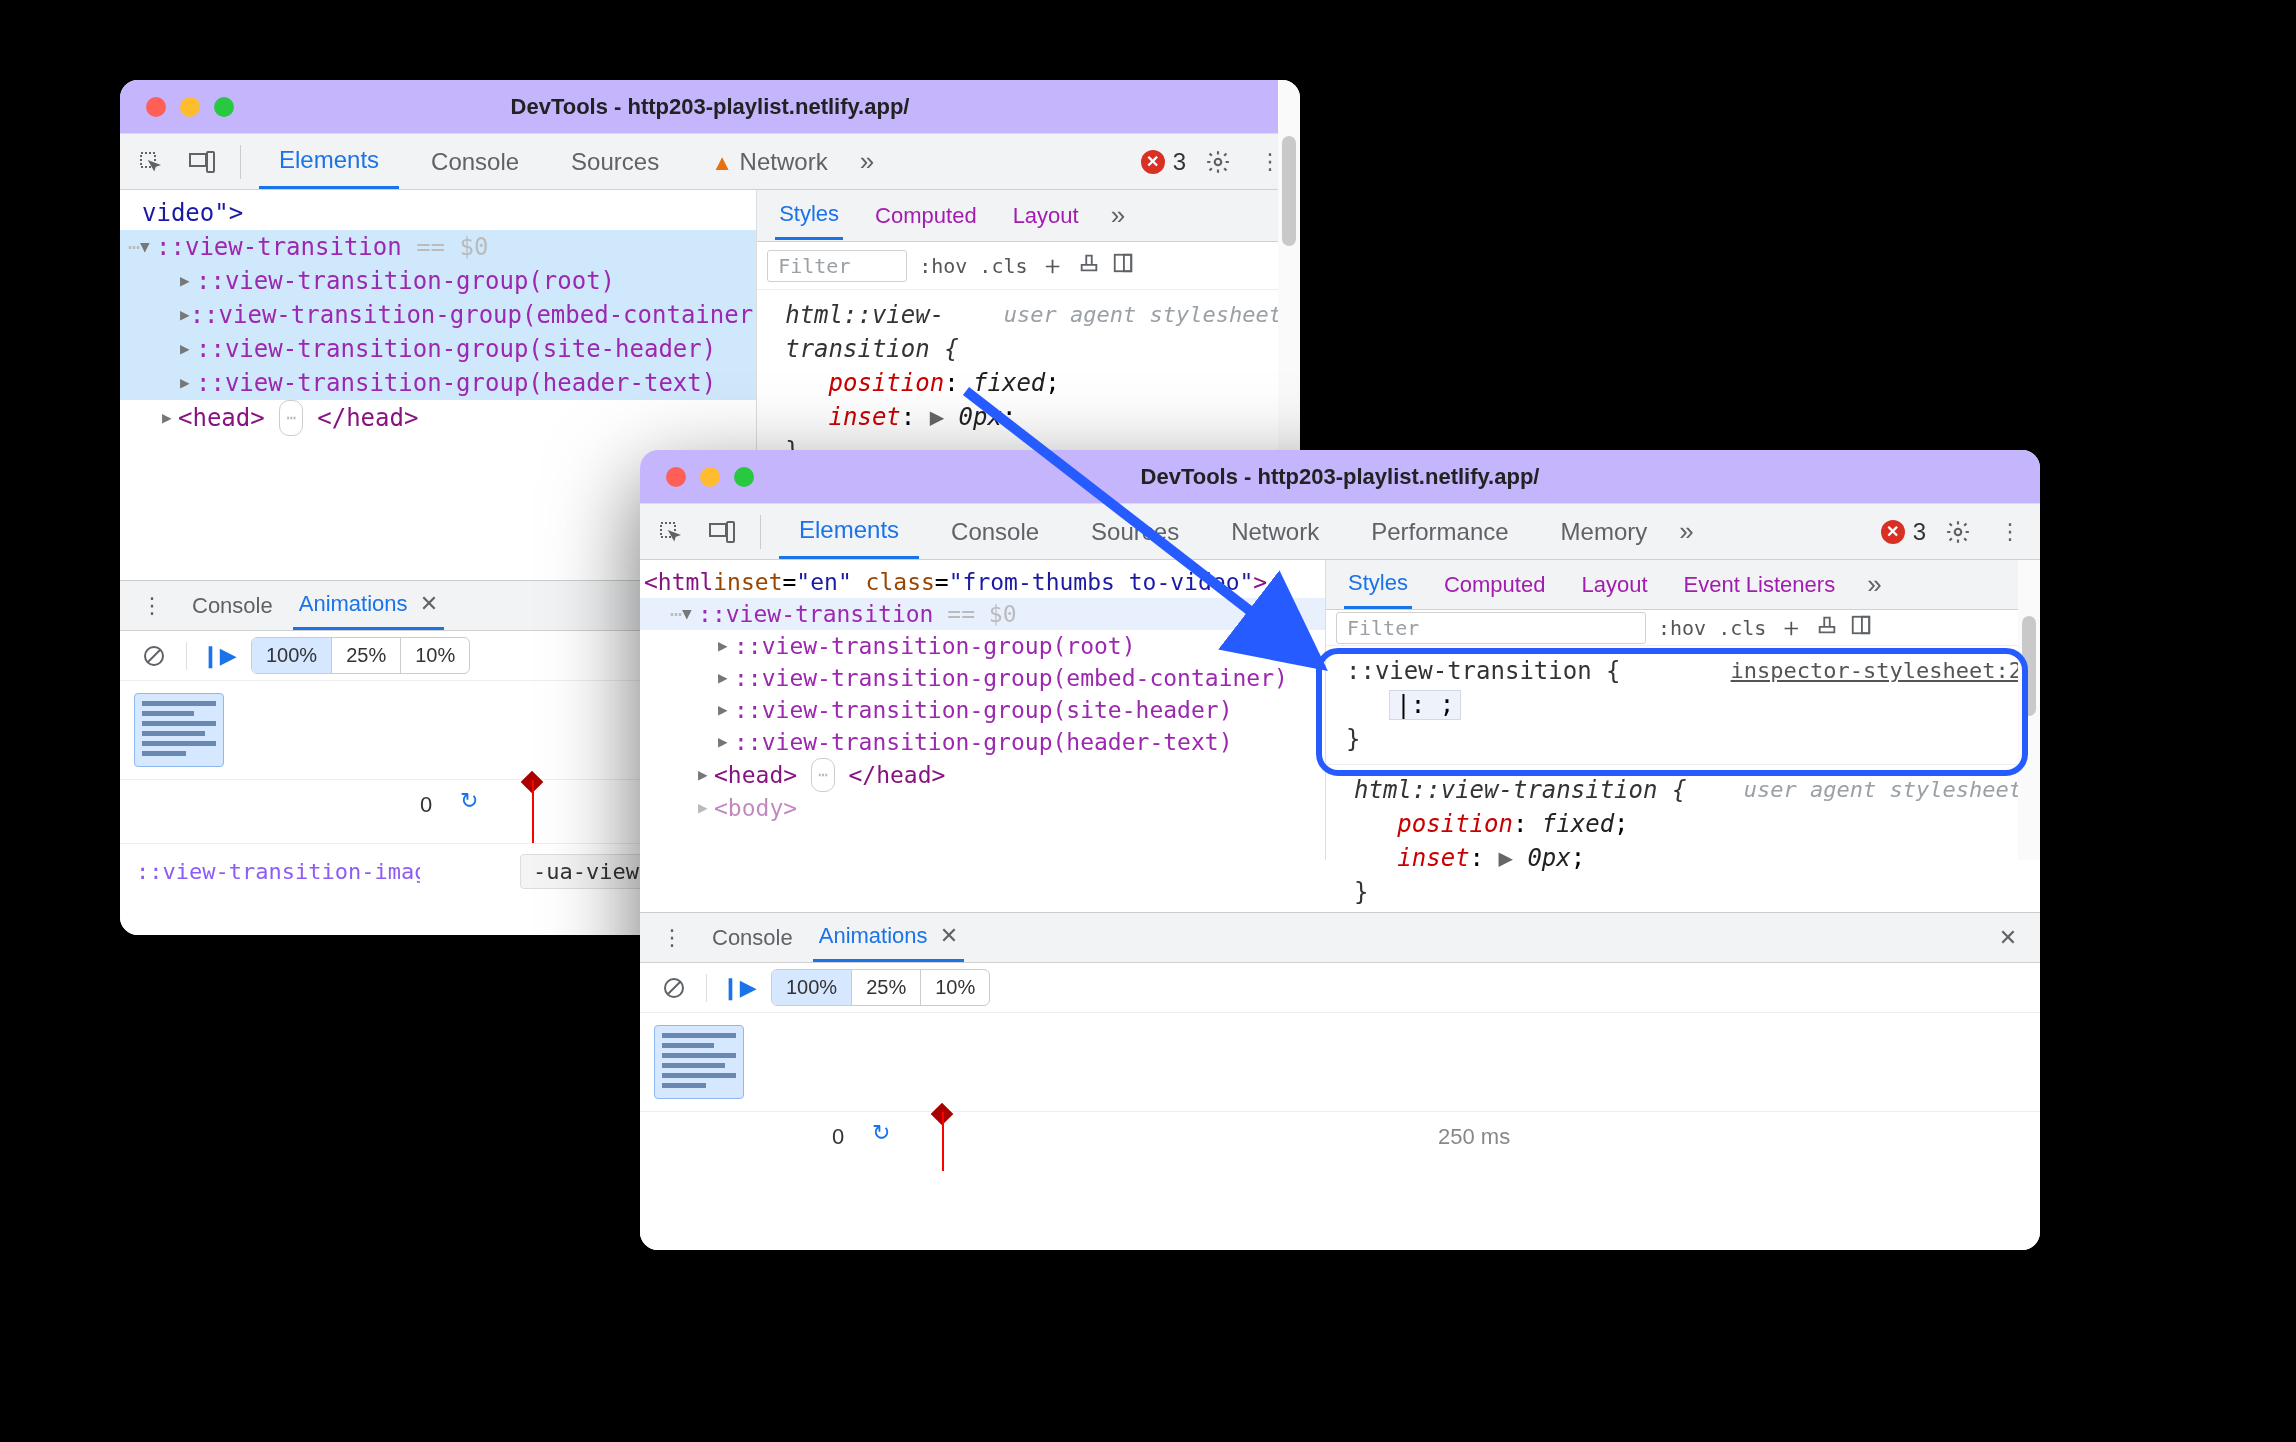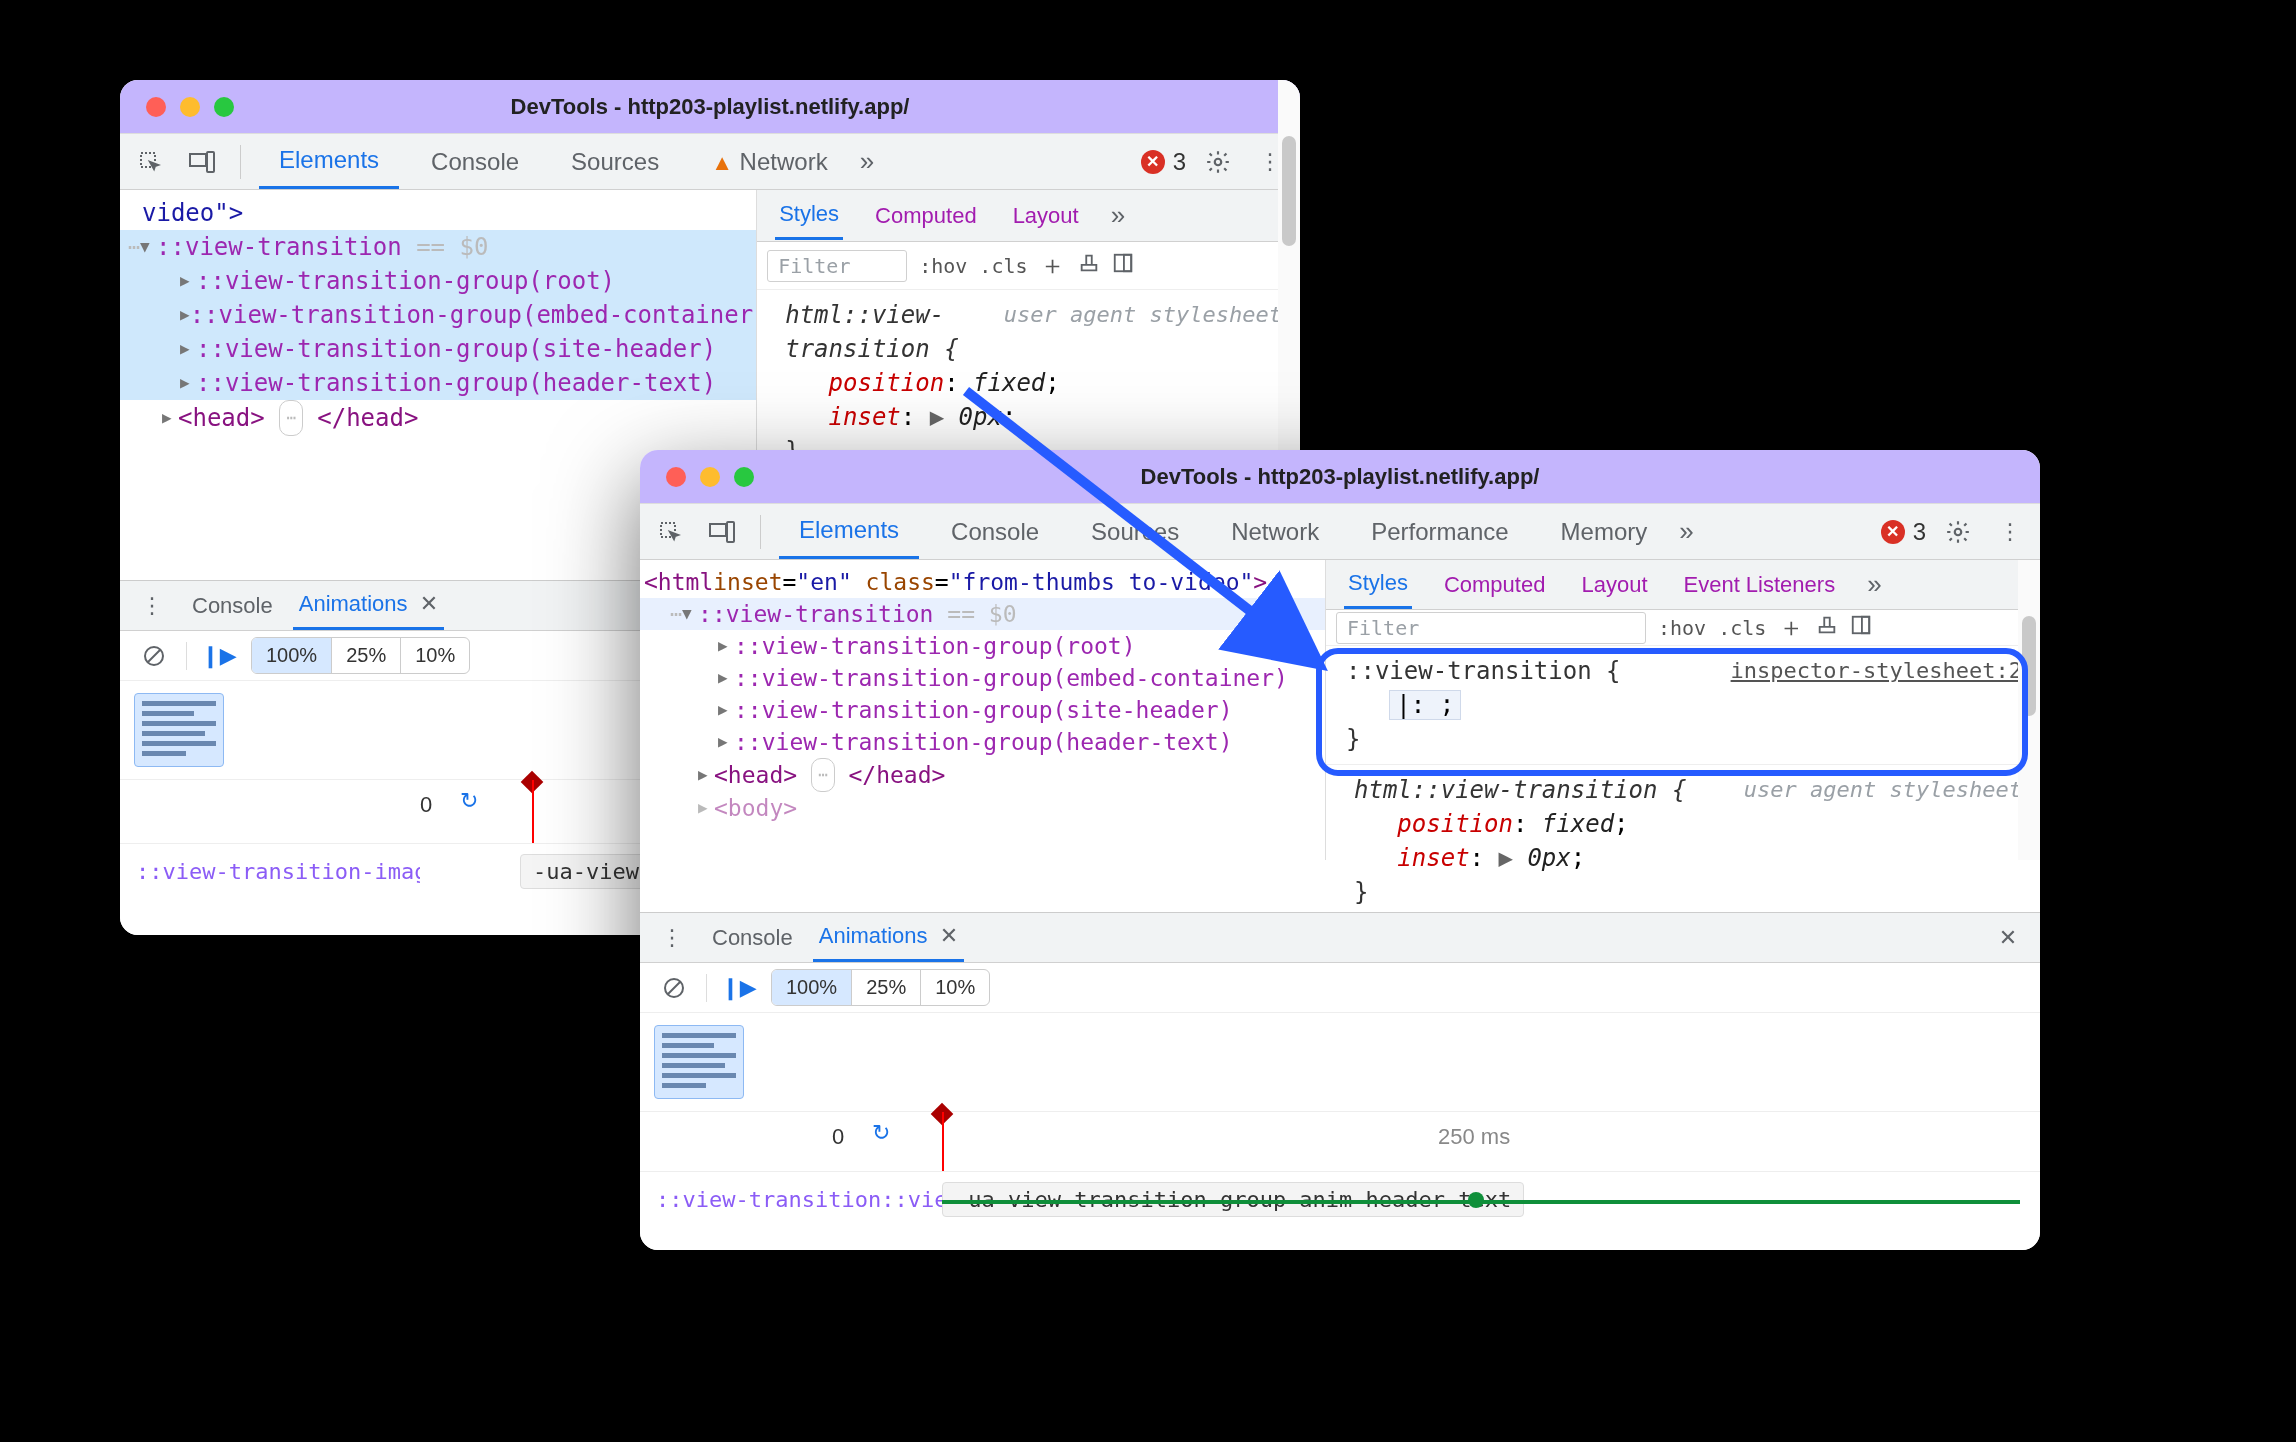--- a/index.html
+++ b/index.html
@@ -467,26 +467,20 @@
           <div class="ln" style="width:60%"></div>
       </div>
     </div>
     <div class="timeline" style="height:60px">
       <div class="timeaxis" style="left:192px">0</div>
       <span class="reload" style="position:absolute;left:232px;top:8px">↻</span>
       <div class="timeaxis" style="left:798px; color:#888">250 ms</div>
       <div class="diamond" style="left:294px; top:-6px"></div>
       <div class="zeroline" style="left:302px"></div>
     </div>
-    <div class="animrow mono" style="position:relative">
-      <div class="animlabel" style="flex:0 0 302px">::view-transition::vie</div>
-      <div class="animname">-ua-view-transition-group-anim-header-text</div>
-      <div class="greenline" style="left:302px; right:20px; top:50%"></div>
-      <div class="greenknob" style="left:828px; top:50%; transform:translateY(-50%)"></div>
-    </div>
   </div>
 </div>
 
 <div class="bluebox" style="left:1316px; top:648px; width:712px; height:128px"></div>
 <svg class="arrow" style="left:950px; top:375px;" width="390" height="320">
   <defs>
       <marker id="ah" markerWidth="12" markerHeight="12" refX="9" refY="5" orient="auto">
         <path d="M0,0 L10,5 L0,10 z" fill="#265bff"></path>
       </marker>
     </defs>

